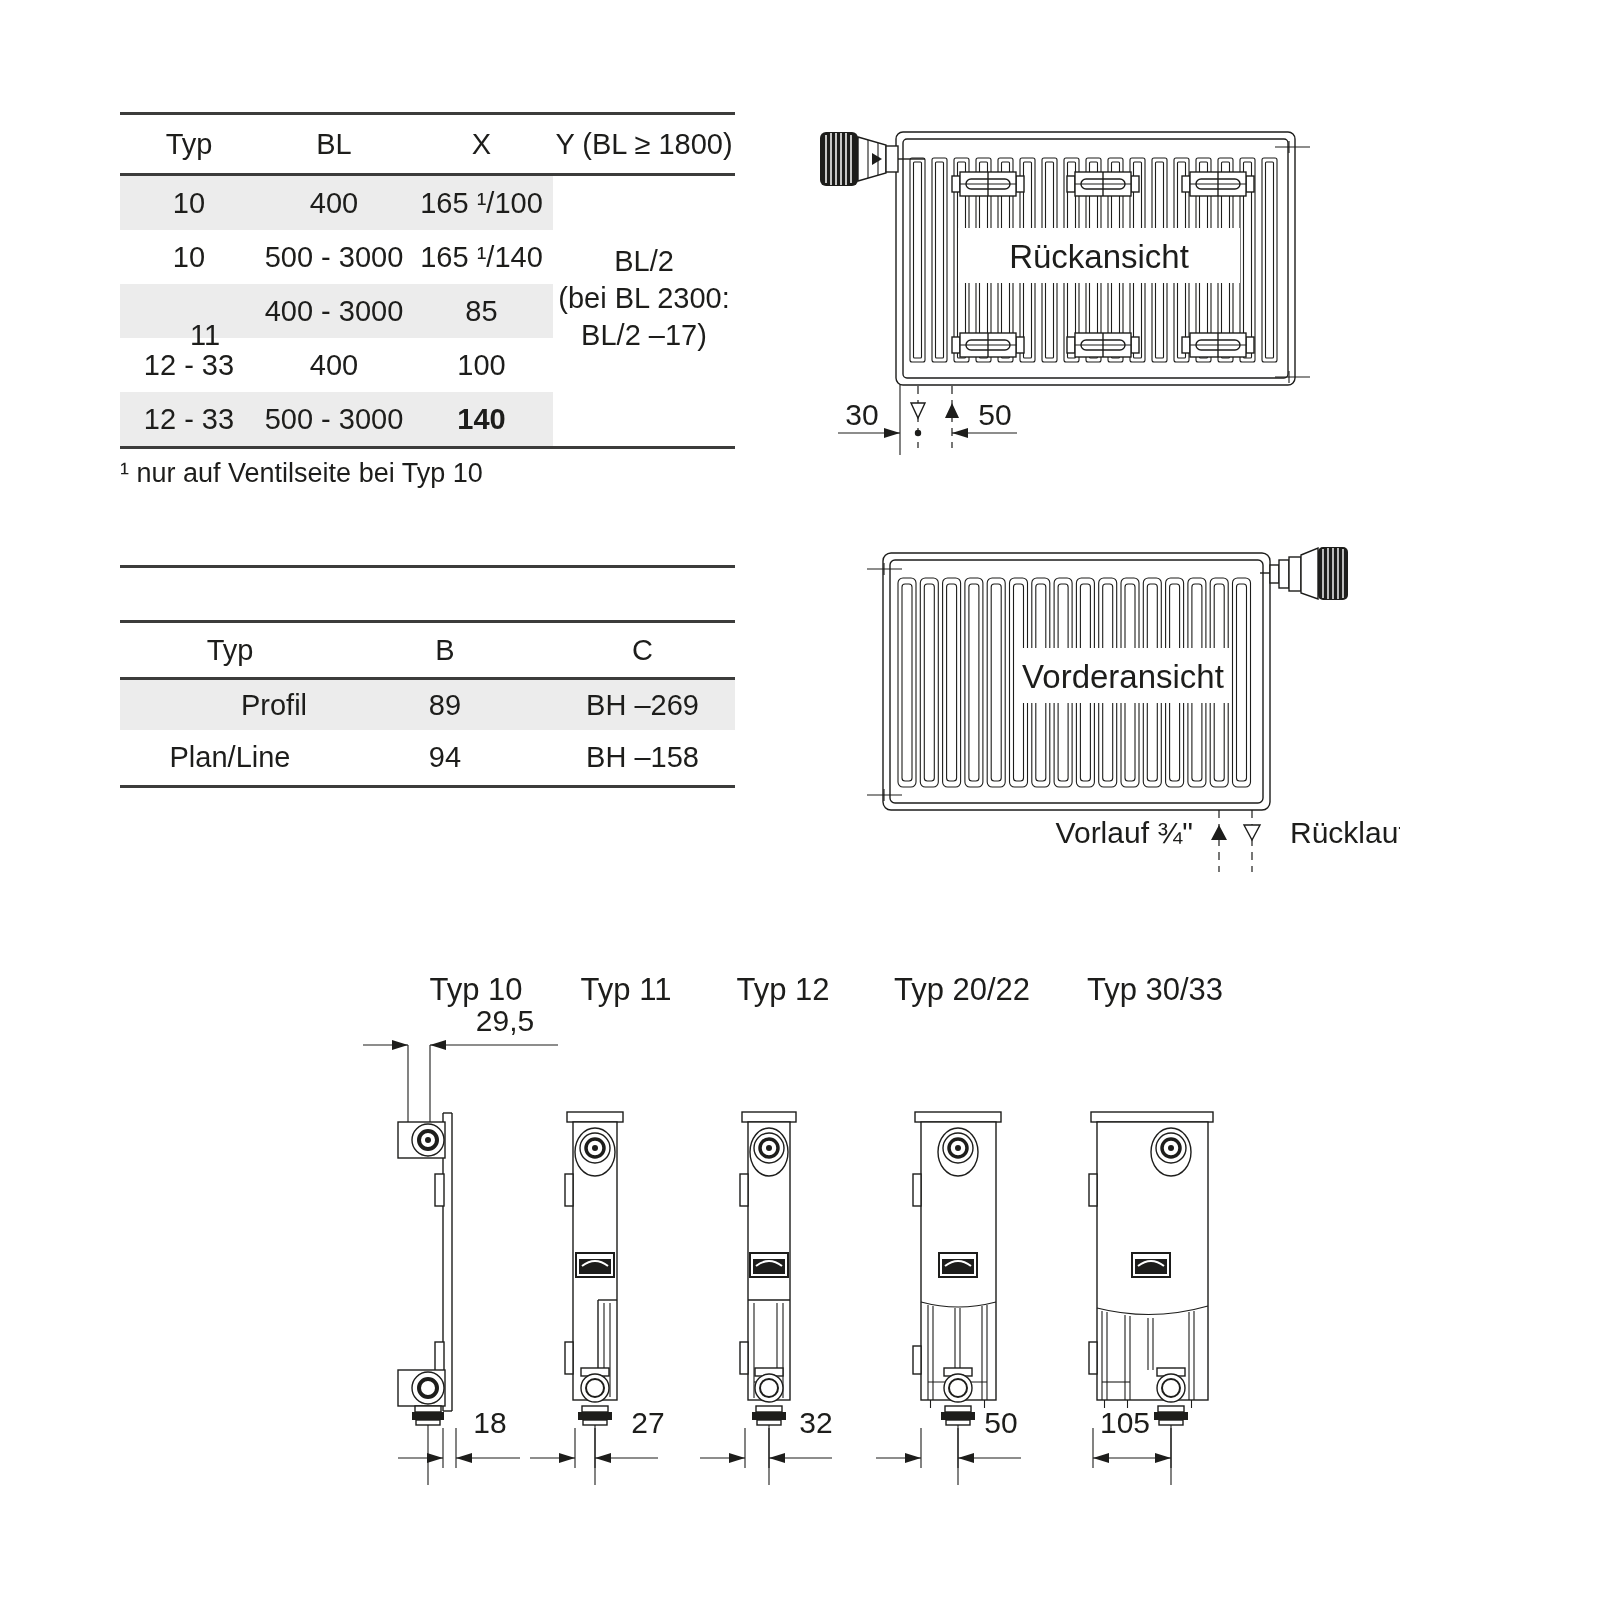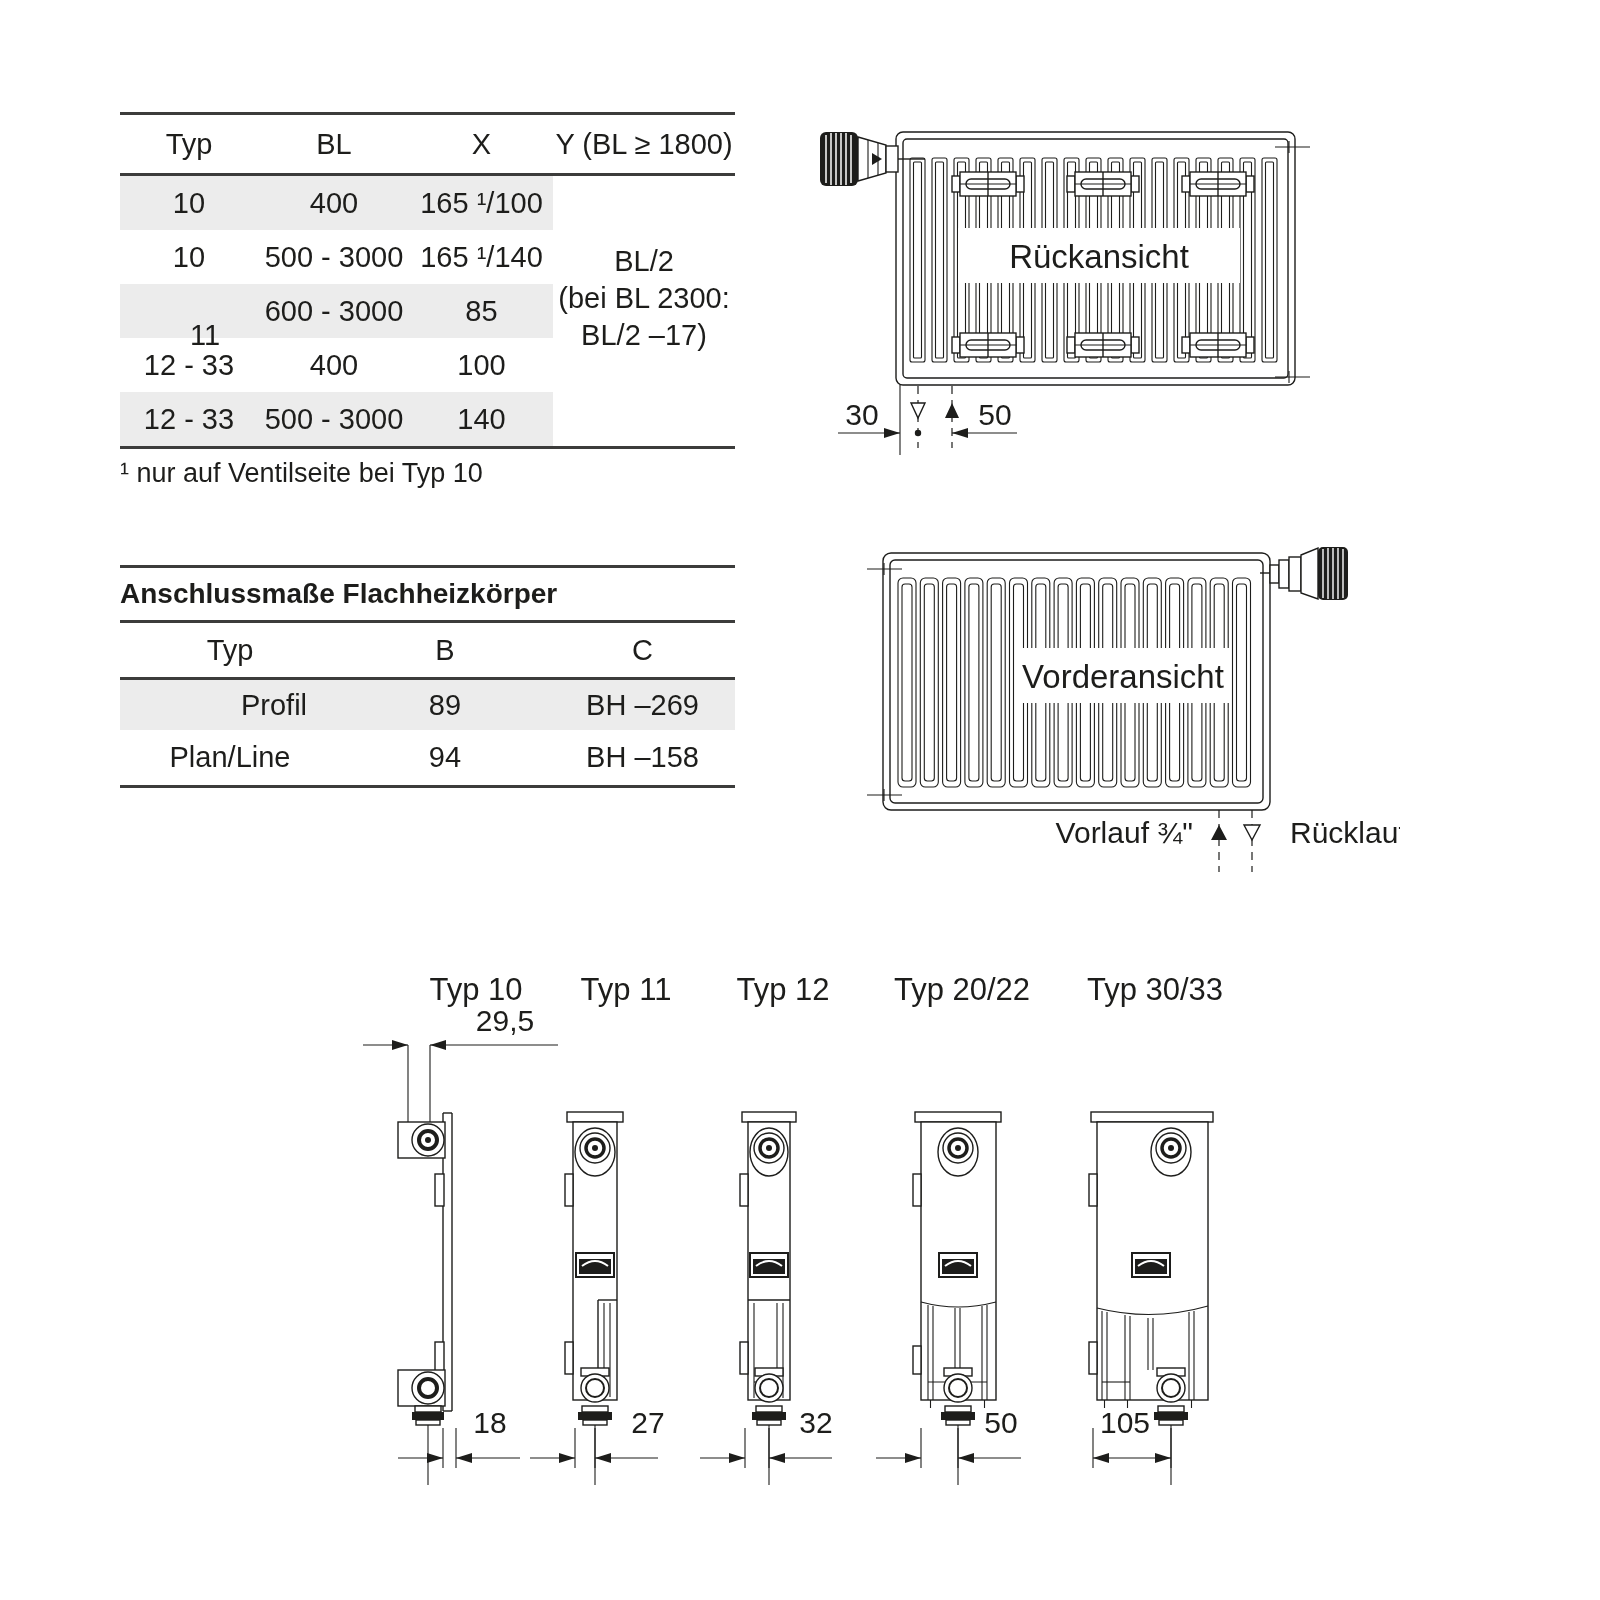--- a/index.html
+++ b/index.html
@@ -43,44 +43,43 @@
     <div class="cell" style="left:138px;top:64px;width:152px;height:54px;">400</div>
     <div class="cell" style="left:290px;top:64px;width:143px;height:54px;">165 ¹/100</div>
   </div>
   <div>
     <div class="cell" style="left:0;top:118px;width:138px;height:54px;">10</div>
     <div class="cell" style="left:138px;top:118px;width:152px;height:54px;">500 - 3000</div>
     <div class="cell" style="left:290px;top:118px;width:143px;height:54px;text-align:right;">165 ¹/140</div>
   </div>
   <div>
     <div class="cell" style="left:16px;top:172px;width:138px;height:54px;margin-top:24px;">11</div>
-    <div class="cell" style="left:138px;top:172px;width:152px;height:54px;">600 - 3000</div>
+    <div class="cell" style="left:138px;top:172px;width:152px;height:54px;">400 - 3000</div>
     <div class="cell" style="left:290px;top:172px;width:143px;height:54px;">85</div>
   </div>
   <div>
     <div class="cell" style="left:0;top:226px;width:138px;height:54px;">12 - 33</div>
     <div class="cell" style="left:138px;top:226px;width:152px;height:54px;">400</div>
     <div class="cell" style="left:290px;top:226px;width:143px;height:54px;">100</div>
   </div>
   <div>
     <div class="cell" style="left:0;top:280px;width:138px;height:54px;">12 - 33</div>
     <div class="cell" style="left:138px;top:280px;width:152px;height:54px;">500 - 3000</div>
-    <div class="cell" style="left:290px;top:280px;width:143px;height:54px;">140</div>
+    <div class="cell" style="left:290px;top:280px;width:143px;height:54px;font-weight:bold;">140</div>
   </div>
 
   <div class="ycell" style="left:433px;top:64px;width:182px;height:245px;">BL/2
 (bei BL 2300:
 BL/2 –17)</div>
   <div class="rule" style="top:334px;"></div>
 </div>
 <div class="footnote" style="left:120px;top:458px;">¹ nur auf Ventilseite bei Typ 10</div>
 
 <div class="abs" style="left:120px;top:565px;width:615px;height:225px;">
   <div class="rule" style="top:0;"></div>
-  <div class="cell left title" style="left:0;top:3px;width:615px;height:52px;">Anschlussmaße Flachheizkörper</div>
   <div class="rule" style="top:55px;"></div>
   <div class="cell" style="left:0;top:58px;width:220px;height:54px;">Typ</div>
   <div class="cell" style="left:220px;top:58px;width:210px;height:54px;">B</div>
   <div class="cell" style="left:430px;top:58px;width:185px;height:54px;">C</div>
   <div class="rule" style="top:112px;"></div>
   <div class="shade" style="left:0;top:115px;width:615px;height:50px;"></div>
   <div>
     <div class="cell" style="left:0;top:115px;width:220px;height:50px;padding-left:44px;">Profil</div>
     <div class="cell" style="left:220px;top:115px;width:210px;height:50px;">89</div>
     <div class="cell" style="left:430px;top:115px;width:185px;height:50px;">BH –269</div>

